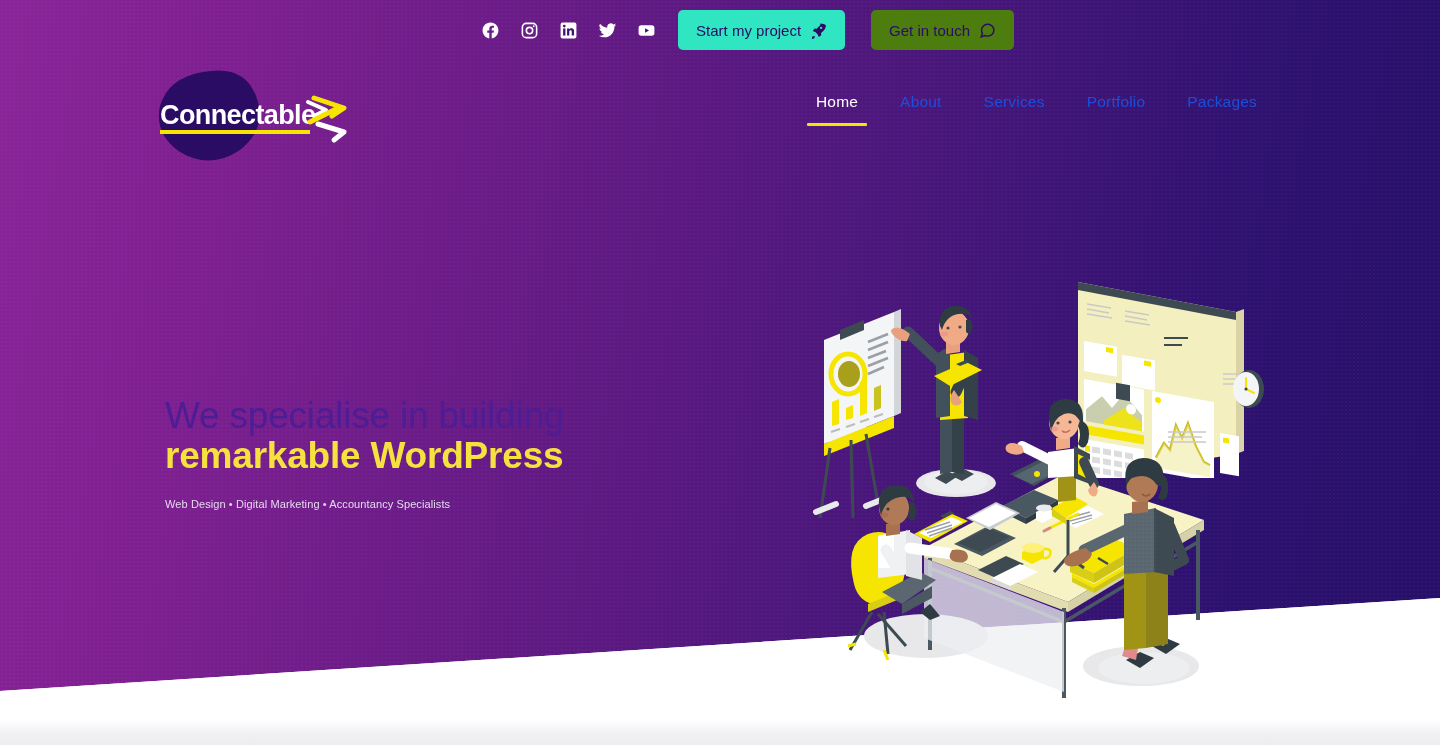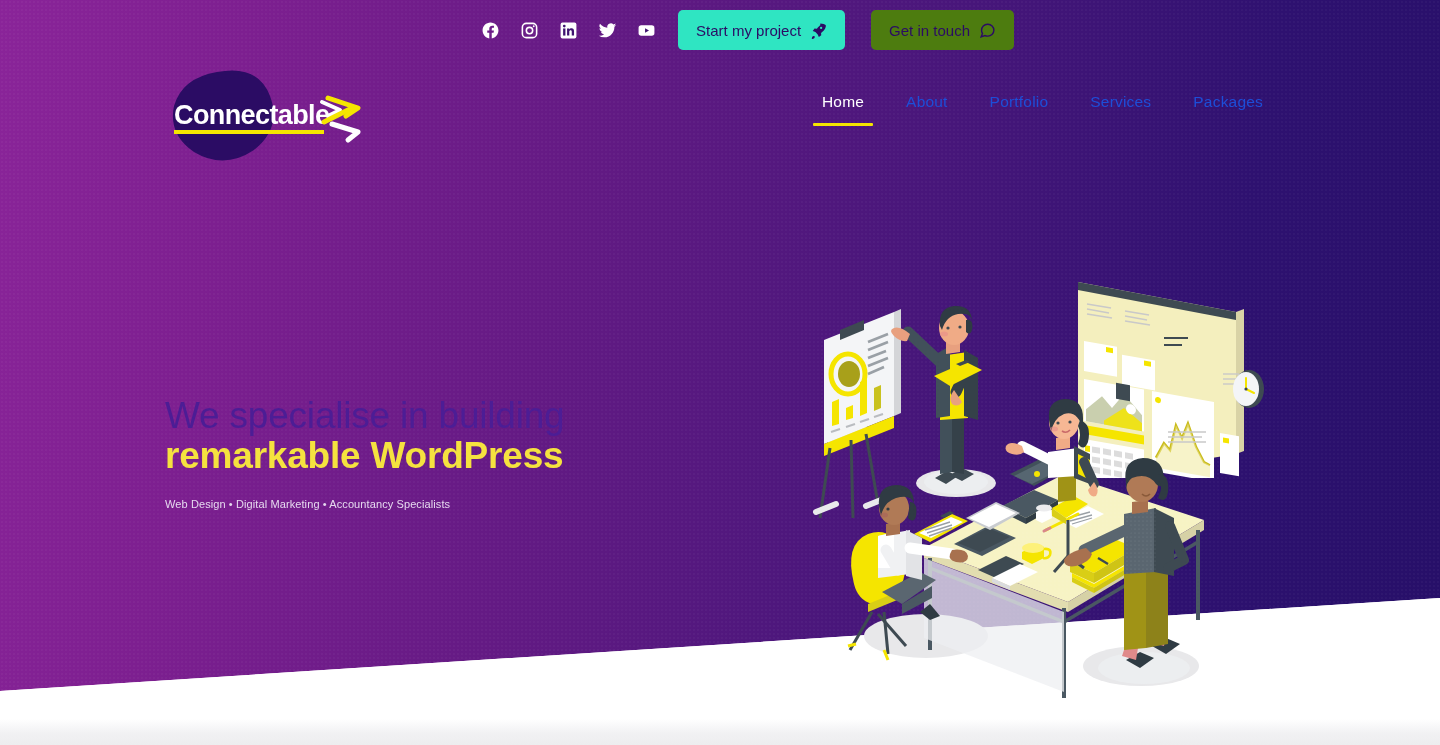--- a/index.html
+++ b/index.html
@@ -57,27 +57,27 @@
     padding:0 18px; cursor:pointer;
     font-family:"Liberation Sans", sans-serif;
     font-size:15px; color:#2b0c64; white-space:nowrap;
   }
   .btn-start { background:#2fe5c2; margin-right:26px; }
   .btn-touch { background:#4d7c0f; }
   .btn .glyph { display:inline-flex; align-items:center; }
 
   
   #logo {
-    position:absolute; left:162px; top:64px; width:212px; height:104px; z-index:25;
+    position:absolute; left:148px; top:64px; width:212px; height:104px; z-index:25;
   }
   #logo svg { display:block; }
 
   
   #mainnav {
-    position:absolute; right:156px; top:86px; z-index:25;
+    position:absolute; right:162px; top:86px; z-index:25;
     display:flex; align-items:flex-start; gap:0;
   }
   .nav-item {
     position:relative;
     color:#1d4ed8; font-size:15.5px; letter-spacing:.2px;
     padding:0 21px 22px 21px;
     cursor:pointer; text-decoration:none; line-height:32px;
     white-space:nowrap;
   }
   .nav-item.active { color:#ffffff; }
@@ -492,22 +492,22 @@
       <path d="M160 38 L178 46 L166 52" fill="none" stroke="#ffffff" stroke-width="4" stroke-linecap="round" stroke-linejoin="round"></path>
       <path d="M166 34 L196 44 L184 52" fill="none" stroke="#f5e500" stroke-width="5" stroke-linecap="round" stroke-linejoin="round"></path>
       <path d="M170 60 L196 68 L186 76" fill="none" stroke="#ffffff" stroke-width="5" stroke-linecap="round" stroke-linejoin="round"></path>
       <path d="M162 58 Q178 50 190 44" fill="none" stroke="#f5e500" stroke-width="5" stroke-linecap="round"></path>
     </svg>
   </div>
 
   <nav id="mainnav">
     <a class="nav-item active" href="#">Home</a>
     <a class="nav-item" href="#">About</a>
+    <a class="nav-item" href="#">Services</a>
     <a class="nav-item" href="#">Portfolio</a>
-    <a class="nav-item" href="#">Services</a>
     <a class="nav-item" href="#">Packages</a>
   </nav>
 
   <div id="herocopy">
     <h1 class="headline">
       <span class="hl-line">
         <span class="t-teal">We specialise</span><span class="t-teal"> in building</span>
       </span>
       <span class="hl-line">
         <span class="t-yellow">remarkable WordPress</span>

